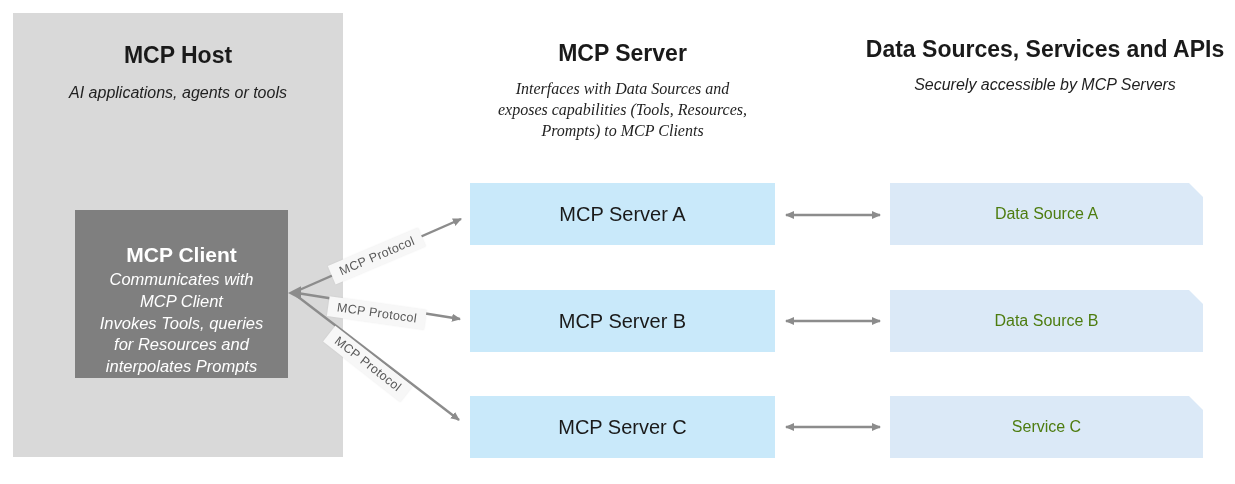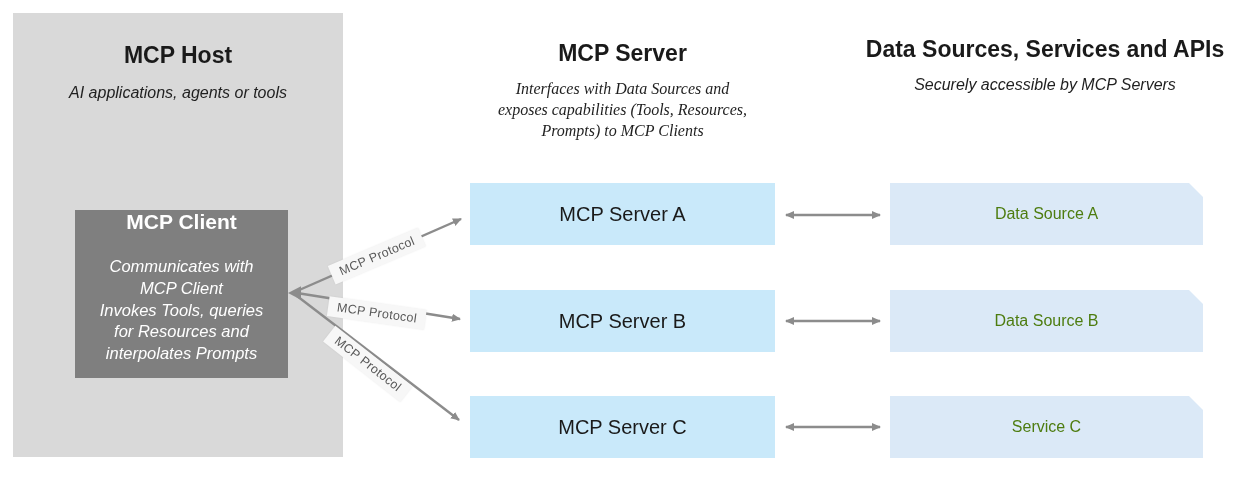--- a/index.html
+++ b/index.html
@@ -23,24 +23,24 @@
   #host-header .col-sub { margin-top:12px; }
   #servers-header { left:445px; top:40px; width:355px; }
   #servers-header .col-sub { margin-top:10px;font-family:Liberation Serif, serif; }
   #sources-header { left:855px; top:36px; width:380px; }
   #sources-header .col-sub { margin-top:10px; }
 
   
   .client-box {
     position:absolute; left:75px; top:210px; width:213px; height:168px;
     background:#7f7f7f; color:#ffffff; text-align:center;
-    display:flex; flex-direction:column; justify-content:flex-start;
+    display:flex; flex-direction:column; justify-content:flex-end;
   }
   .client-title { font-size:21px; font-weight:bold; margin-bottom:2px; }
-  .client-body  { font-style:italic; font-size:16.5px; line-height:1.32;margin-top:20px; }
+  .client-body  { font-style:italic; font-size:16.5px; line-height:1.32; }
 
   
   .server-box {
     position:absolute; left:470px; width:305px; height:62px;
     background:#c9e9fa; color:#1a1a1a; font-size:20px;
     display:flex; align-items:center; justify-content:center;text-align:center;
   }
   .source-box {
     position:absolute; left:890px; width:313px; height:62px;
     background:#dbe9f7; color:#4d7c0f; font-size:16px;

